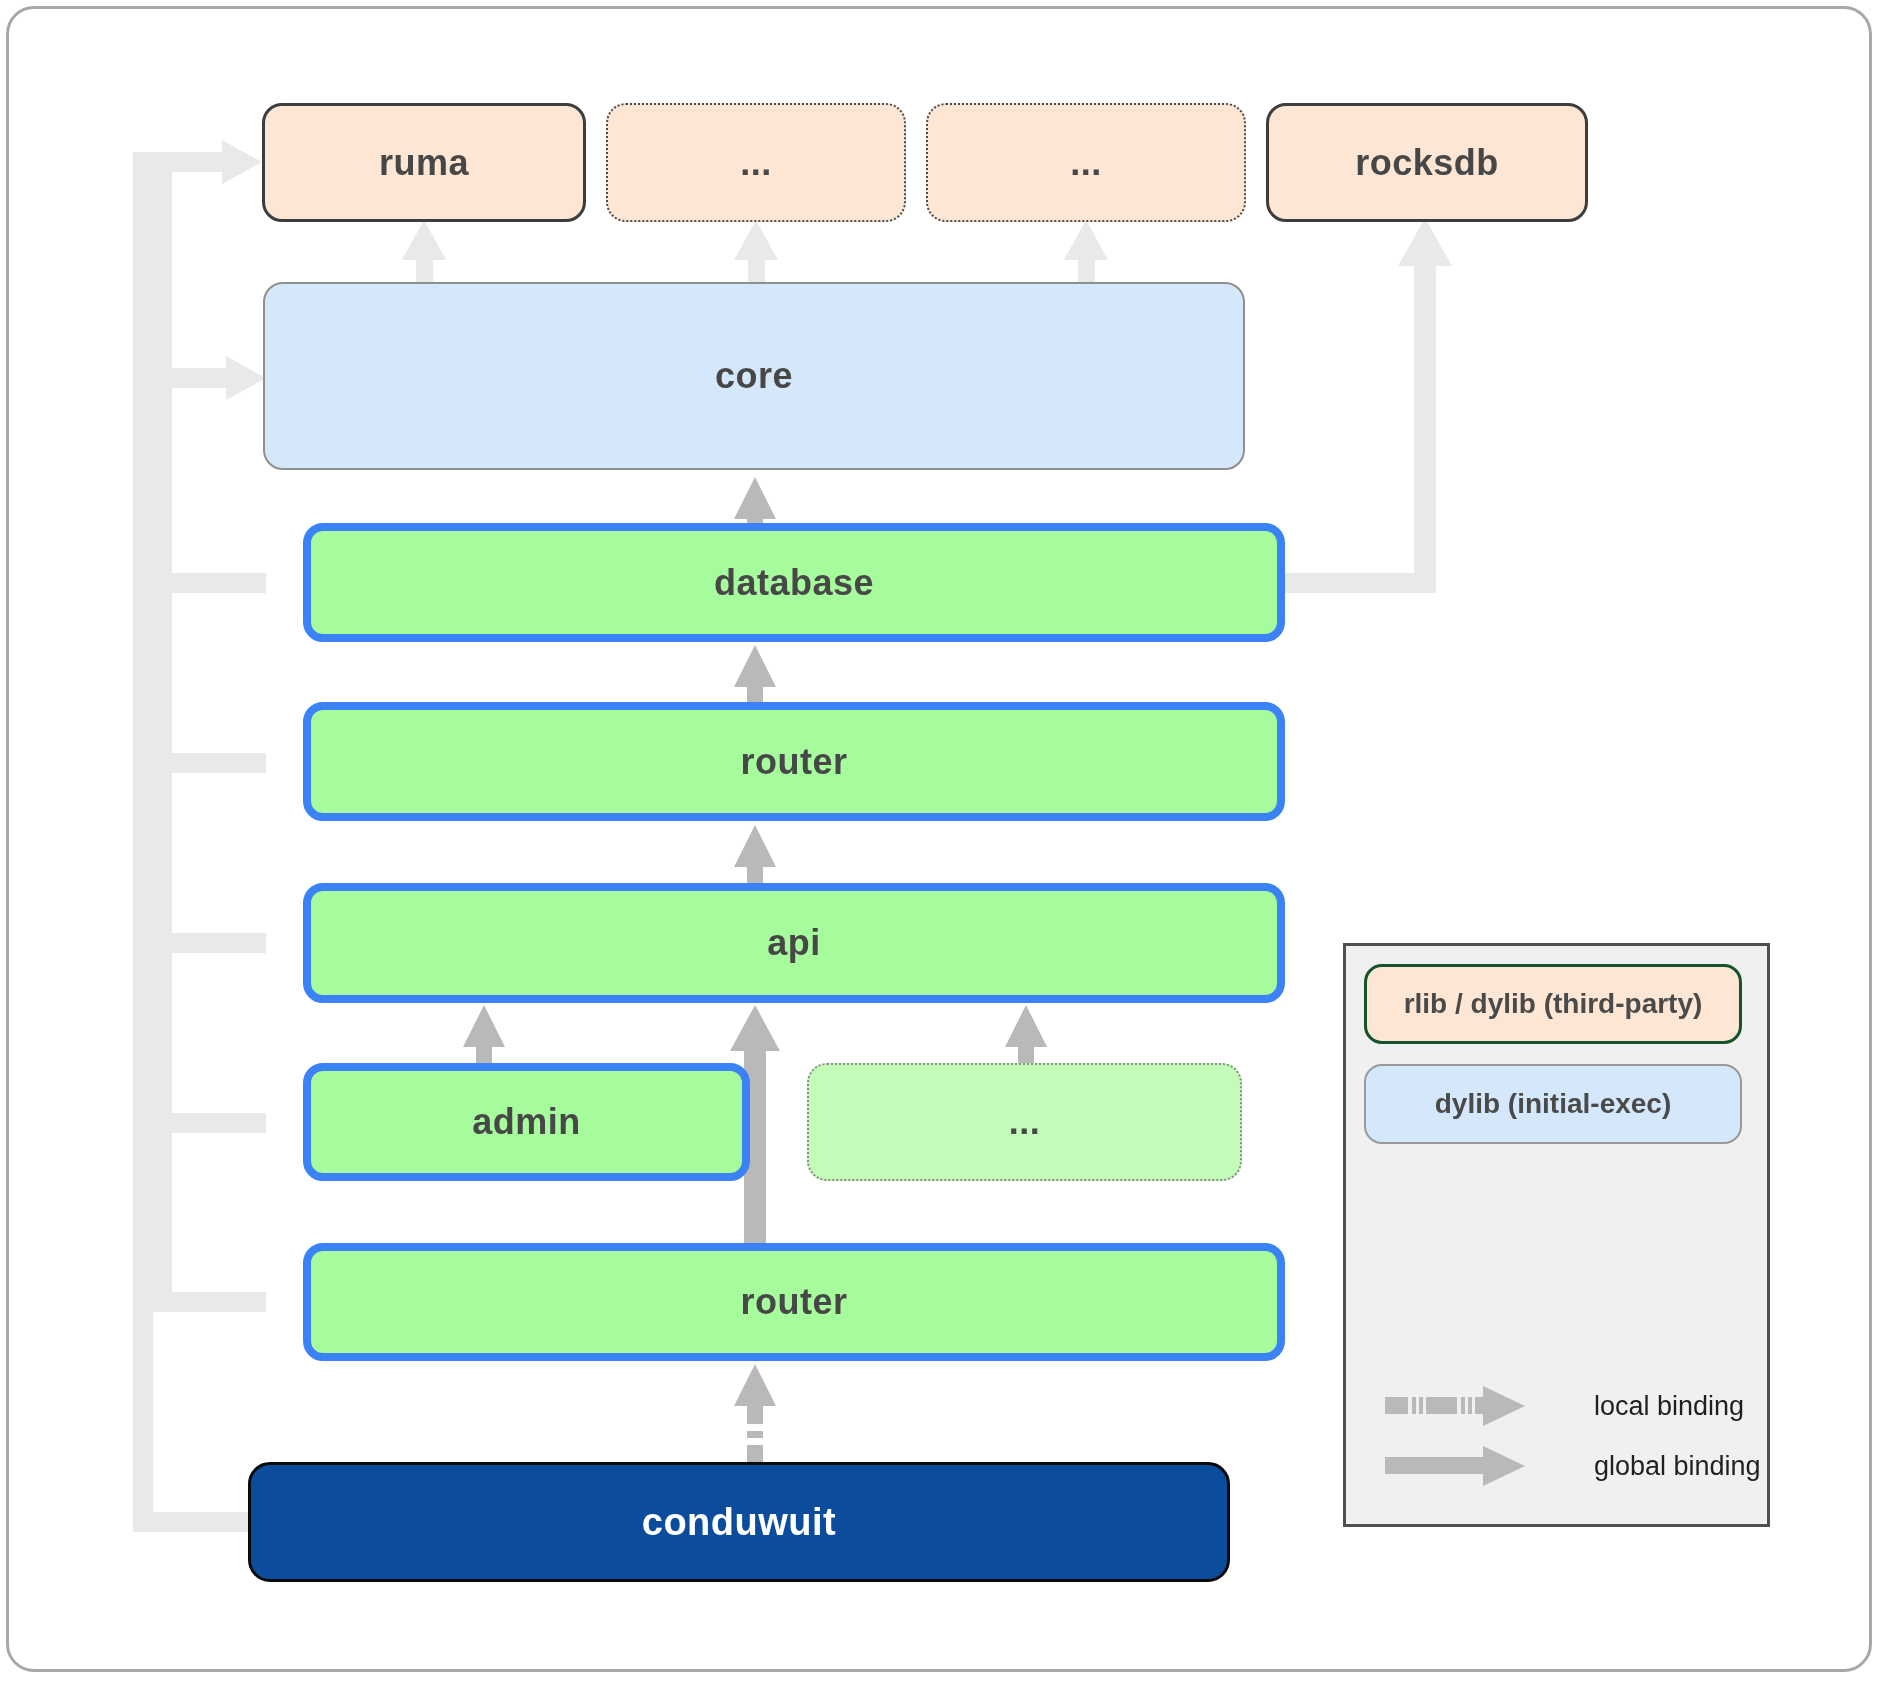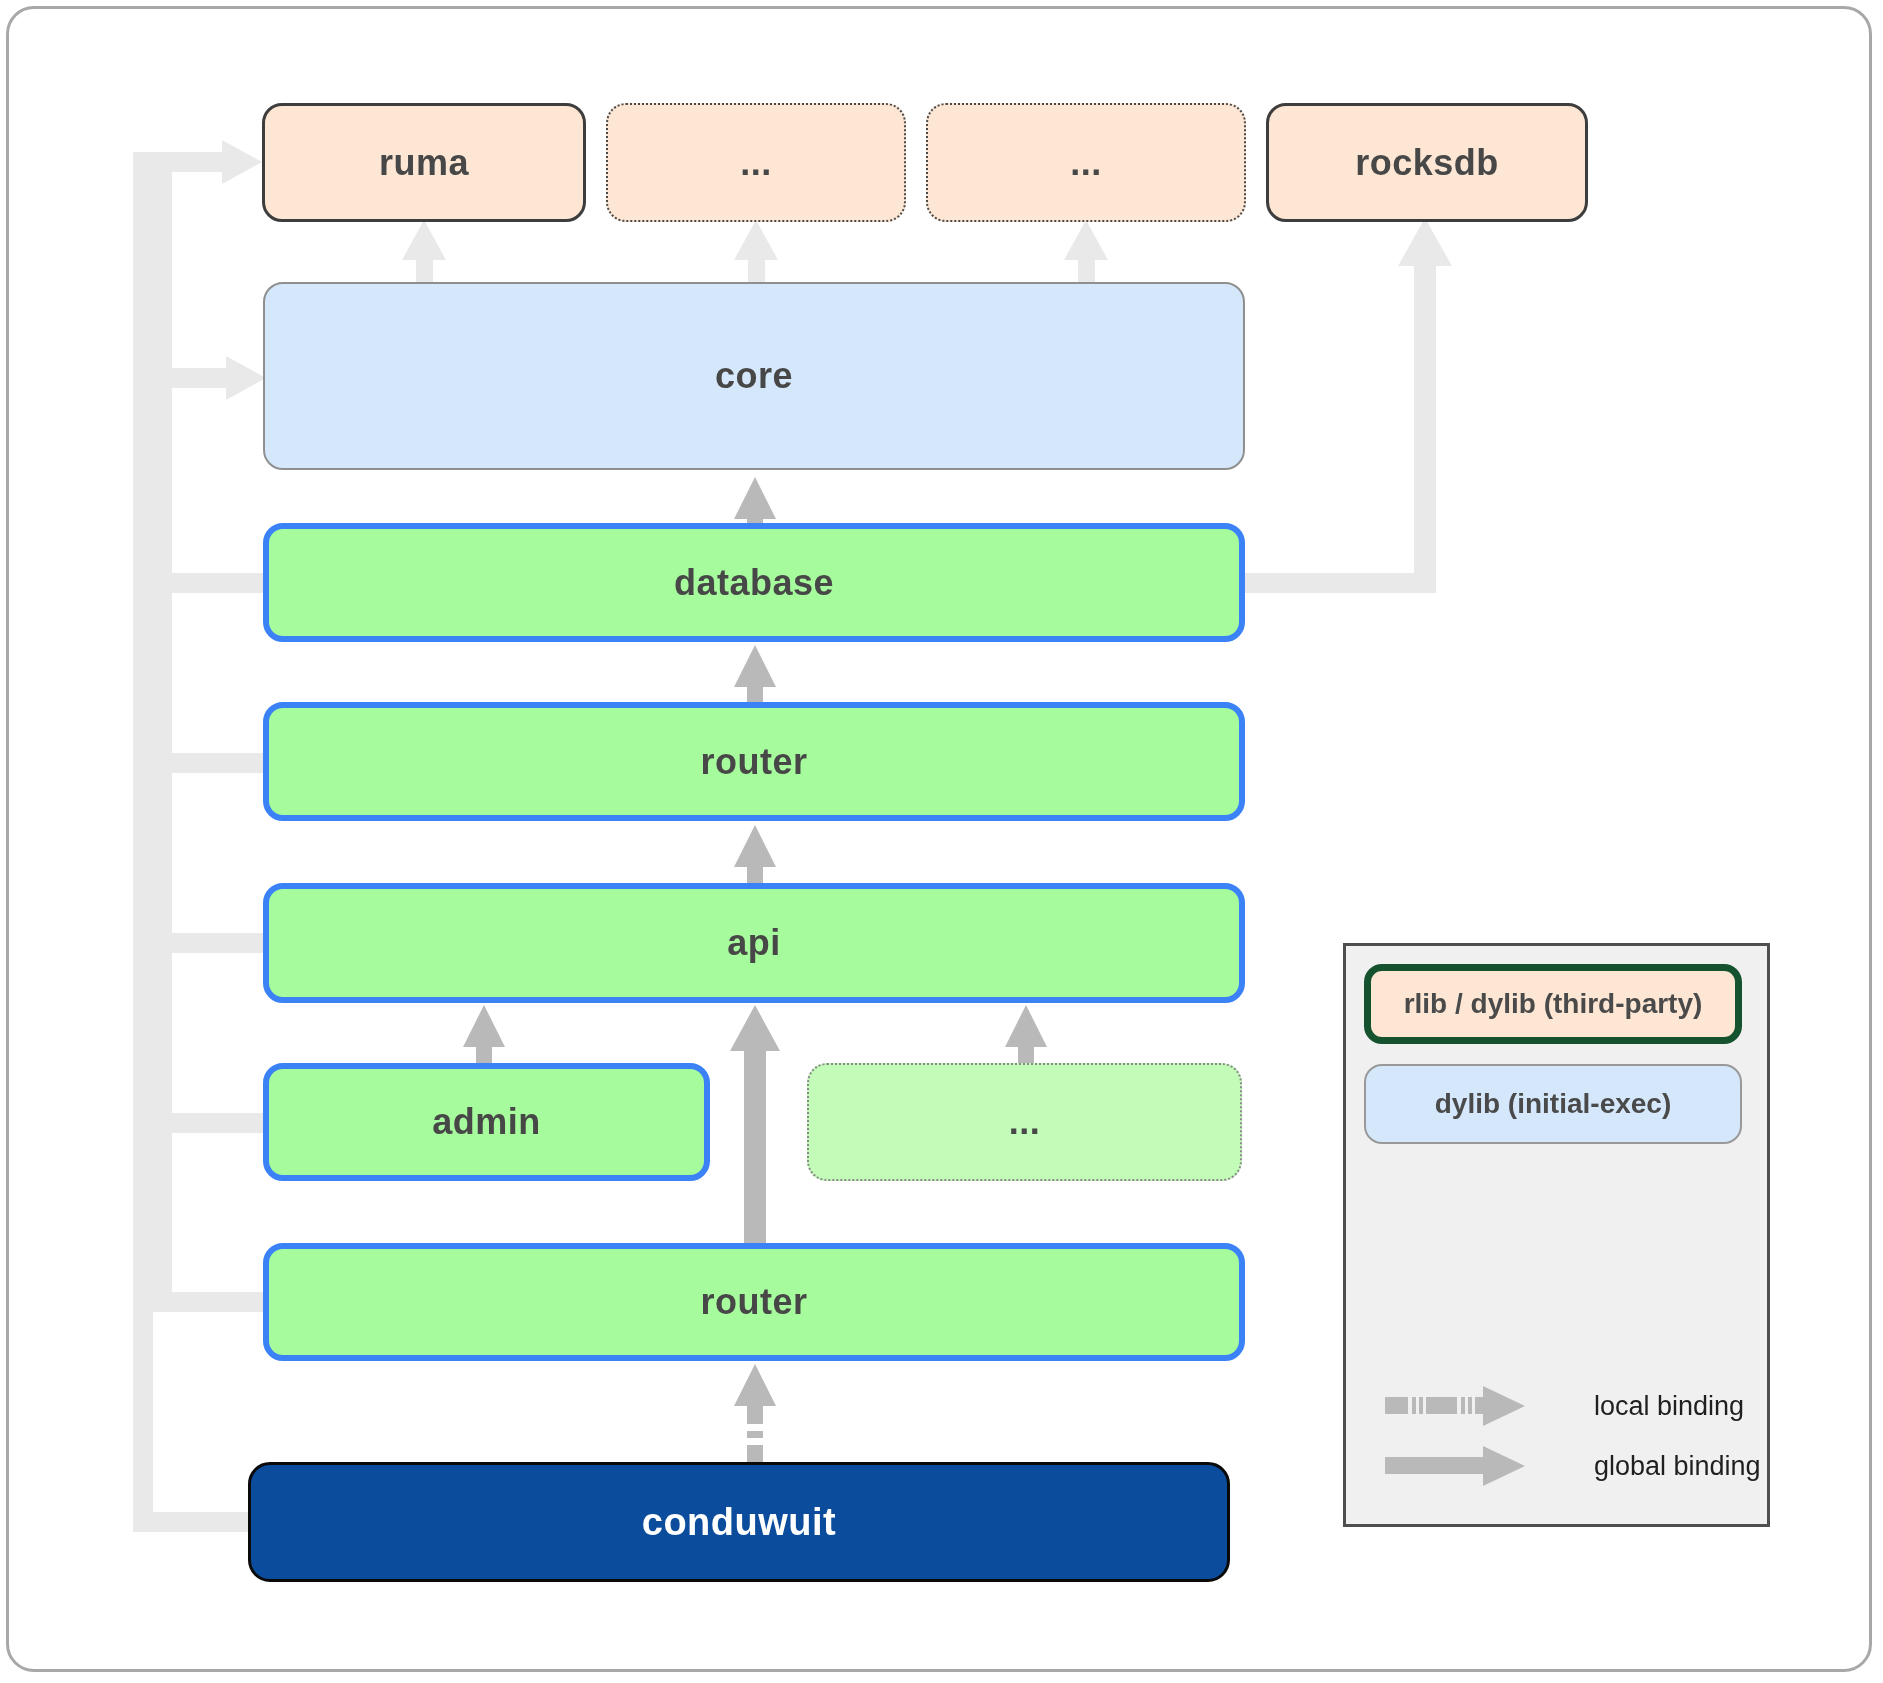--- a/index.html
+++ b/index.html
@@ -36,34 +36,34 @@
   .head.right-light{border-top:22px solid transparent;border-bottom:22px solid transparent;border-left:40px solid var(--edge-light);}
   
   .node{
     position:absolute;display:flex;align-items:center;justify-content:center;
     box-sizing:border-box;border-radius:20px;
     font-size:36px;font-weight:600;color:var(--txt);letter-spacing:0.5px;
   }
   .node.peach{background:var(--c-peach);border:3px solid #3d3d3d;}
   .node.peach.dotted{border:2px dotted #4a4a4a;}
   .node.blue{background:var(--c-blue);border:2px solid #8f8f8f;}
-  .node.green{background:var(--c-green);border:6px solid #3b82f6;}
+  .node.green{background:var(--c-green);border:8px solid #3b82f6;margin-left:40px;}
   .node.green-light{background:var(--c-green-light);border:2px dotted #8a8a8a;}
   .node.navy{background:var(--c-navy);border:3px solid #0a0a0a;color:#ffffff;font-size:38px;border-radius:22px;}
   
   .legend{
     position:absolute;left:1343px;top:943px;width:427px;height:584px;
     background:#f0f0f0;border:3px solid #4f4f4f;box-sizing:border-box;
   }
   .legend .key{
     position:absolute;left:18px;width:378px;height:80px;box-sizing:border-box;
     display:flex;align-items:center;justify-content:center;border-radius:18px;
     font-size:28px;font-weight:600;color:#4a4a4a;
   }
-  .legend .key.peach{background:var(--c-peach);border:7px solid #14532d;text-align:right;}
+  .legend .key.peach{background:var(--c-peach);border:3px solid #14532d;text-align:right;}
   .legend .key.blue{background:var(--c-blue);border:2px solid #999;}
   .legend .key.green{background:var(--c-green);border:2px solid #999;}
   .legend .key.navy{background:var(--c-navy);border:3px solid #151515;color:#ffffff;}
   .legend .lbl{
     position:absolute;left:248px;width:170px;height:40px;display:flex;align-items:center;
     font-size:27px;font-weight:400;color:#1f1f1f;white-space:nowrap;
   }
   .legend .lseg{position:absolute;background:var(--edge-med);height:17px;}
   .legend .lhead{position:absolute;width:0;height:0;border-top:20px solid transparent;border-bottom:20px solid transparent;border-left:42px solid var(--edge-med);}
 </style>

